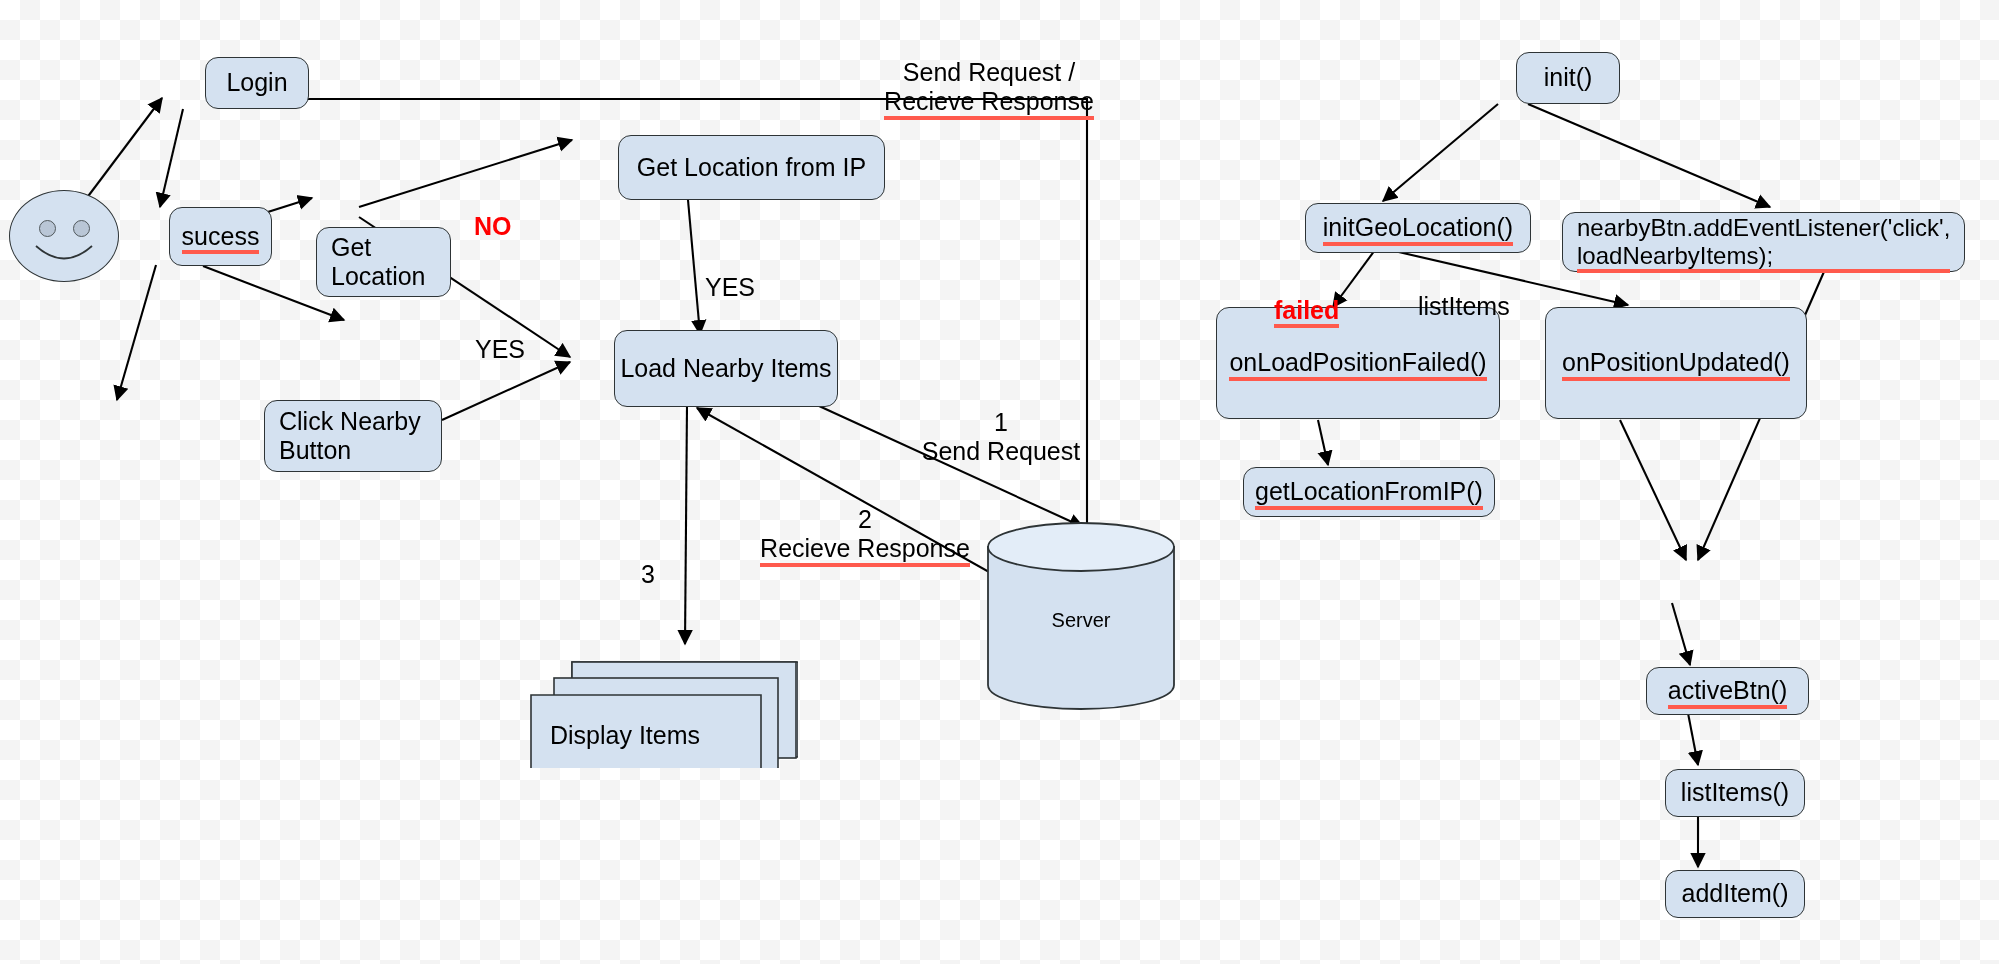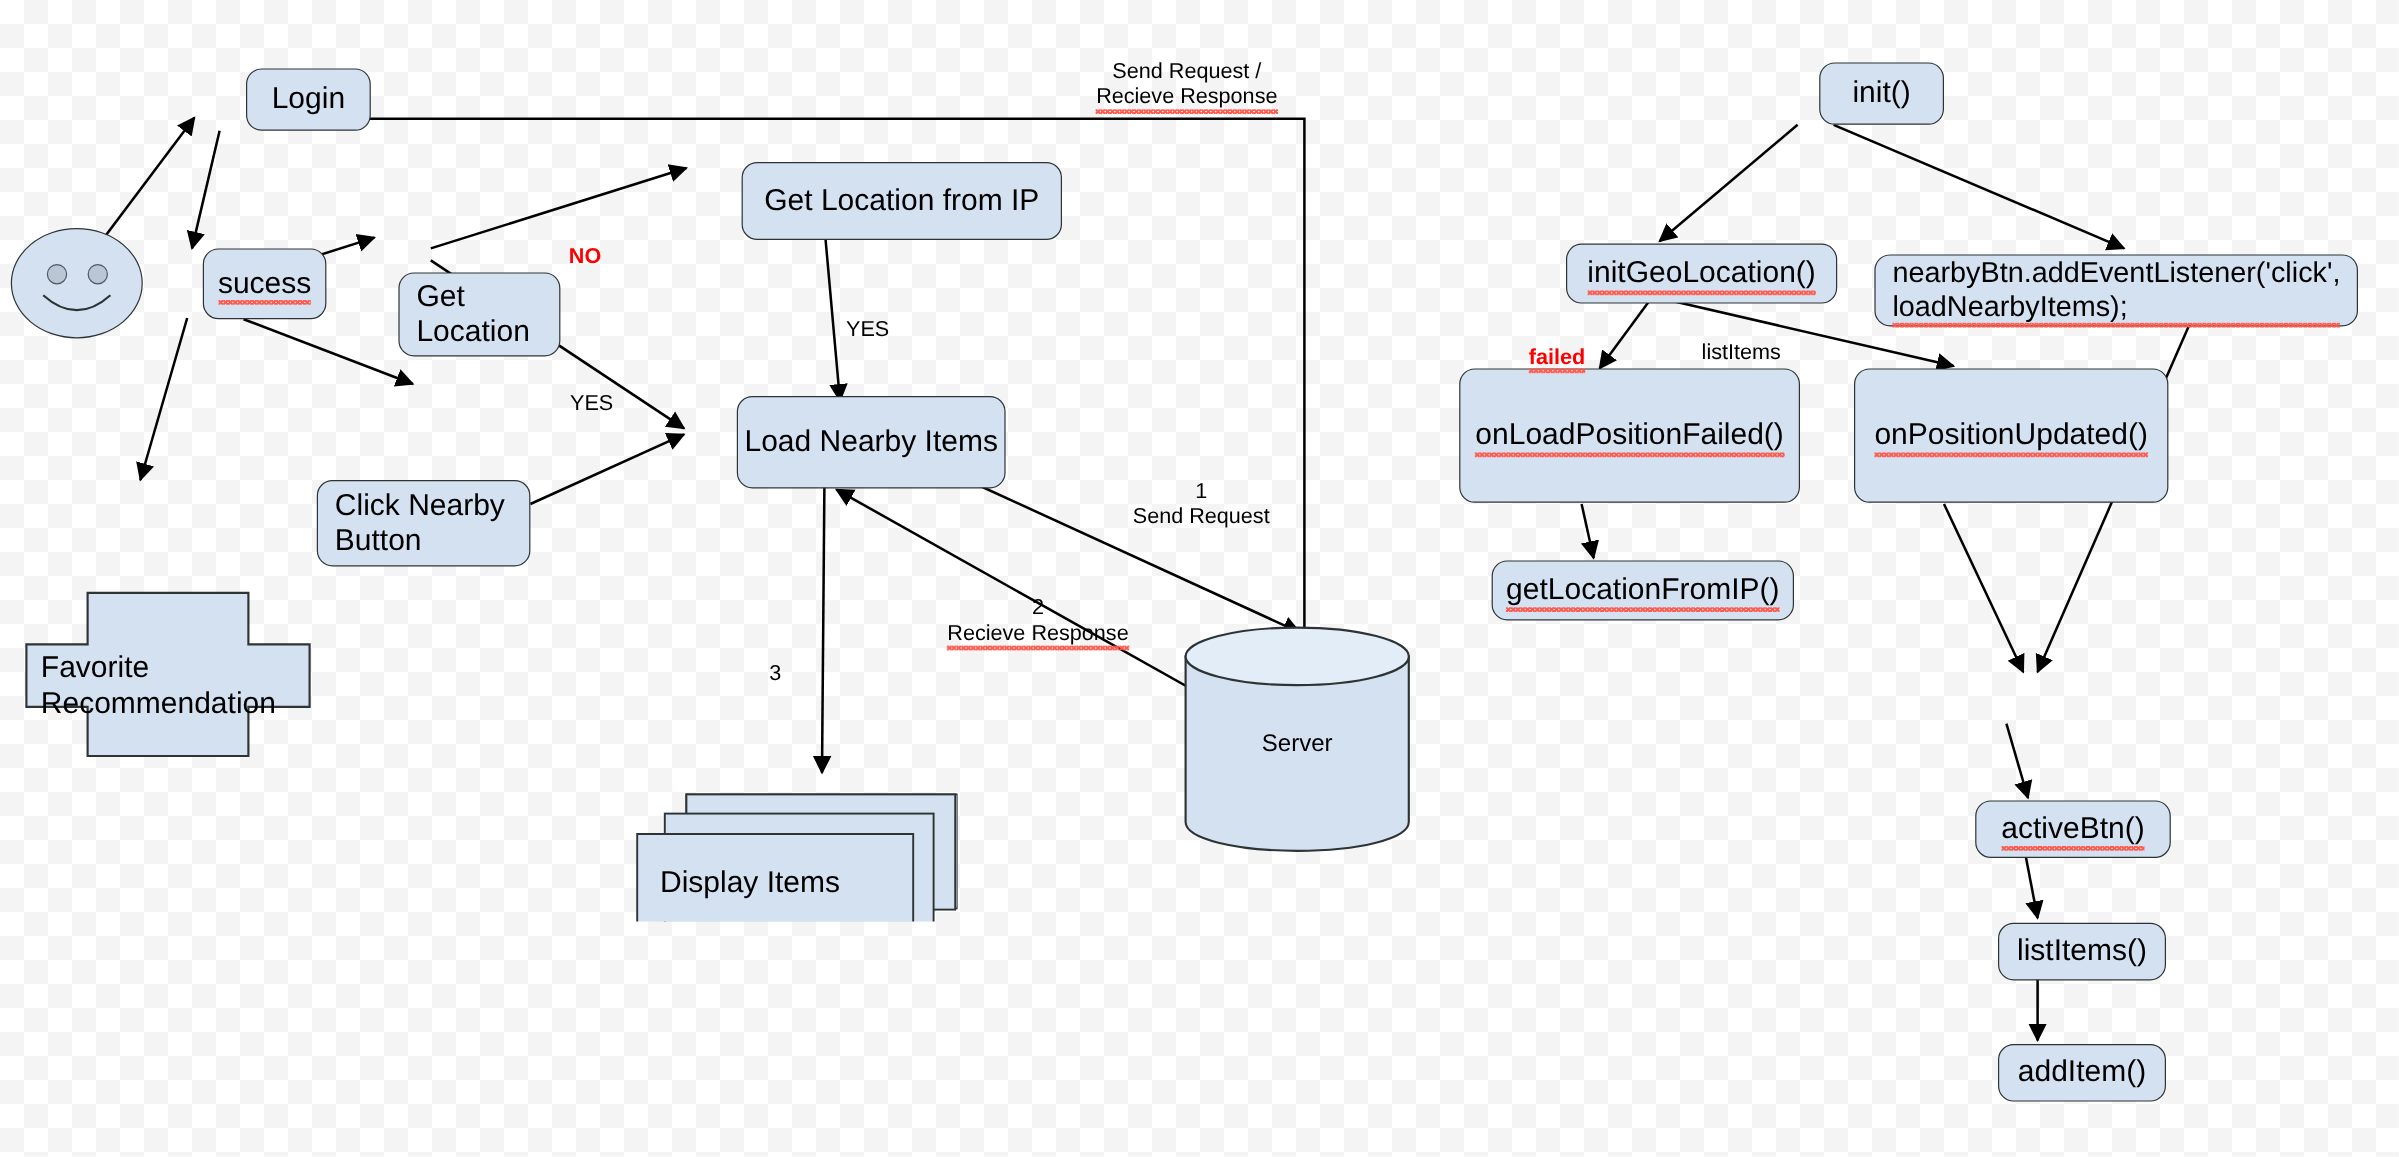--- a/index.html
+++ b/index.html
@@ -56,21 +56,21 @@
     height: 4px;
     background-image:
       linear-gradient(135deg, transparent 0, transparent 35%, #ff5a4d 35%, #ff5a4d 65%, transparent 65%),
       linear-gradient(45deg,  transparent 0, transparent 35%, #ff5a4d 35%, #ff5a4d 65%, transparent 65%);
     background-size: 4px 4px;
     background-repeat: repeat-x;
   }
 
   .edge-label {
     position: absolute;
-    font-size: 18px;
+    font-size: 25px;
     color: #000;
     white-space: pre-line;
     line-height: 1.18;
   }
   .edge-label.red { color: #ff0000; font-weight: bold; }
   .edge-label.c { text-align: center; }
 
   
   .smiley {
     position: absolute;
@@ -186,45 +186,38 @@
   </div>
 
   <div class="node rounded center-text" style="left:165px; top:57px; width:104px; height:52px;">
     <span>Login</span>
   </div>
 
   <div class="node rounded center-text" style="left:129px; top:207px; width:103px; height:59px;">
     <span class="sq">sucess</span>
   </div>
 
-  <div class="node rounded left-text" style="left:316px; top:227px; width:135px; height:70px;margin-left:16px;">
+  <div class="node rounded left-text" style="left:316px; top:227px; width:135px; height:70px;">
     <span>Get
 Location</span>
   </div>
 
   <div class="node rounded left-text" style="left:264px; top:400px; width:178px; height:72px;">
     <span>Click Nearby
 Button</span>
   </div>
 
   <div class="node rounded center-text" style="left:578px; top:135px; width:267px; height:65px;">
     <span>Get Location from IP</span>
   </div>
 
   <div class="node rounded center-text" style="left:574px; top:330px; width:224px; height:77px;">
     <span>Load Nearby Items</span>
   </div>
 
-  <div class="cross-shape" style="left:20px; top:492px; width:240px; height:140px;">
-    <svg width="240" height="140">
-      <path d="M53,2 L187,2 L187,45 L238,45 L238,97 L187,97 L187,138 L53,138 L53,97 L2,97 L2,45 L53,45 Z" fill="#d4e1f0" stroke="#2e3436" stroke-width="1.8"></path>
-    </svg>
-    <div class="label" style="left:14px; top:50px;">Favorite
-Recommendation</div>
-  </div>
 
   <div class="multidoc" style="left:528px; top:628px; width:270px; height:140px;">
     <svg width="270" height="140">
 
       <path d="M44,35 L270,35 L270,130 L44,130 Z" transform="translate(0,-1)" fill="#d4e1f0" stroke="#2e3436" stroke-width="1.6"></path>
       <rect x="44" y="34" width="224" height="96" fill="#d4e1f0" stroke="#2e3436" stroke-width="1.6"></rect>
 
       <rect x="26" y="50" width="224" height="96" fill="#d4e1f0" stroke="#2e3436" stroke-width="1.6"></rect>
 
       <path d="M3,67 L233,67 L233,146 C200,154 170,143 132,152 C96,160 50,158 3,154 Z" fill="#d4e1f0" stroke="#2e3436" stroke-width="1.6"></path>

